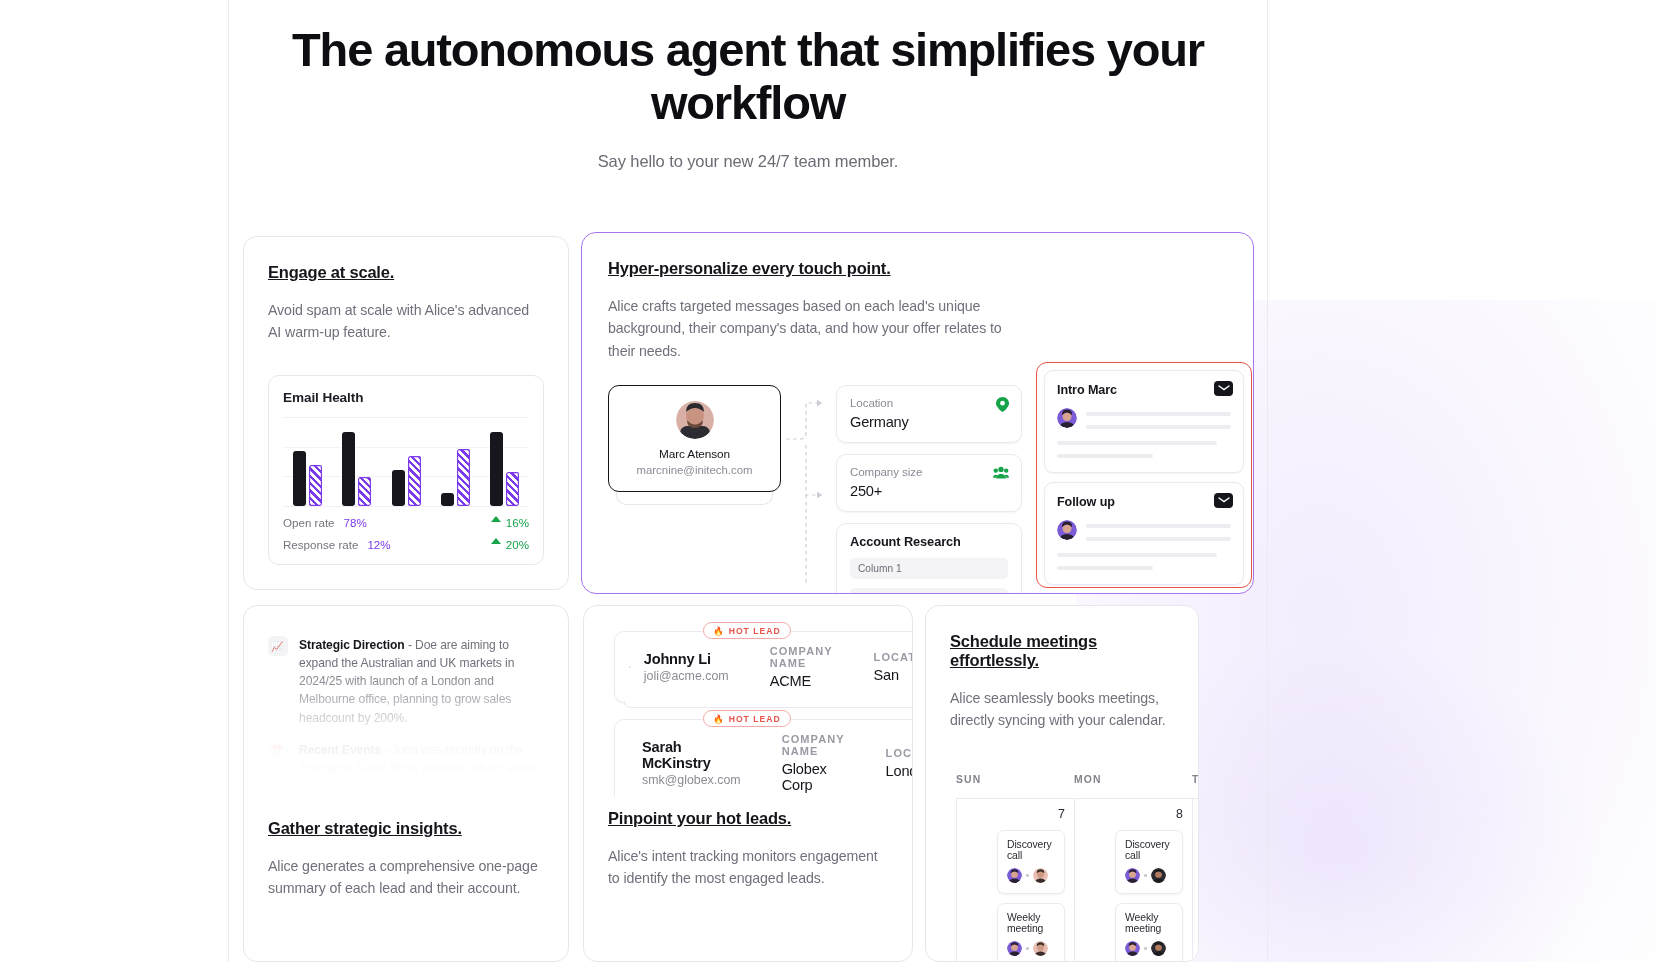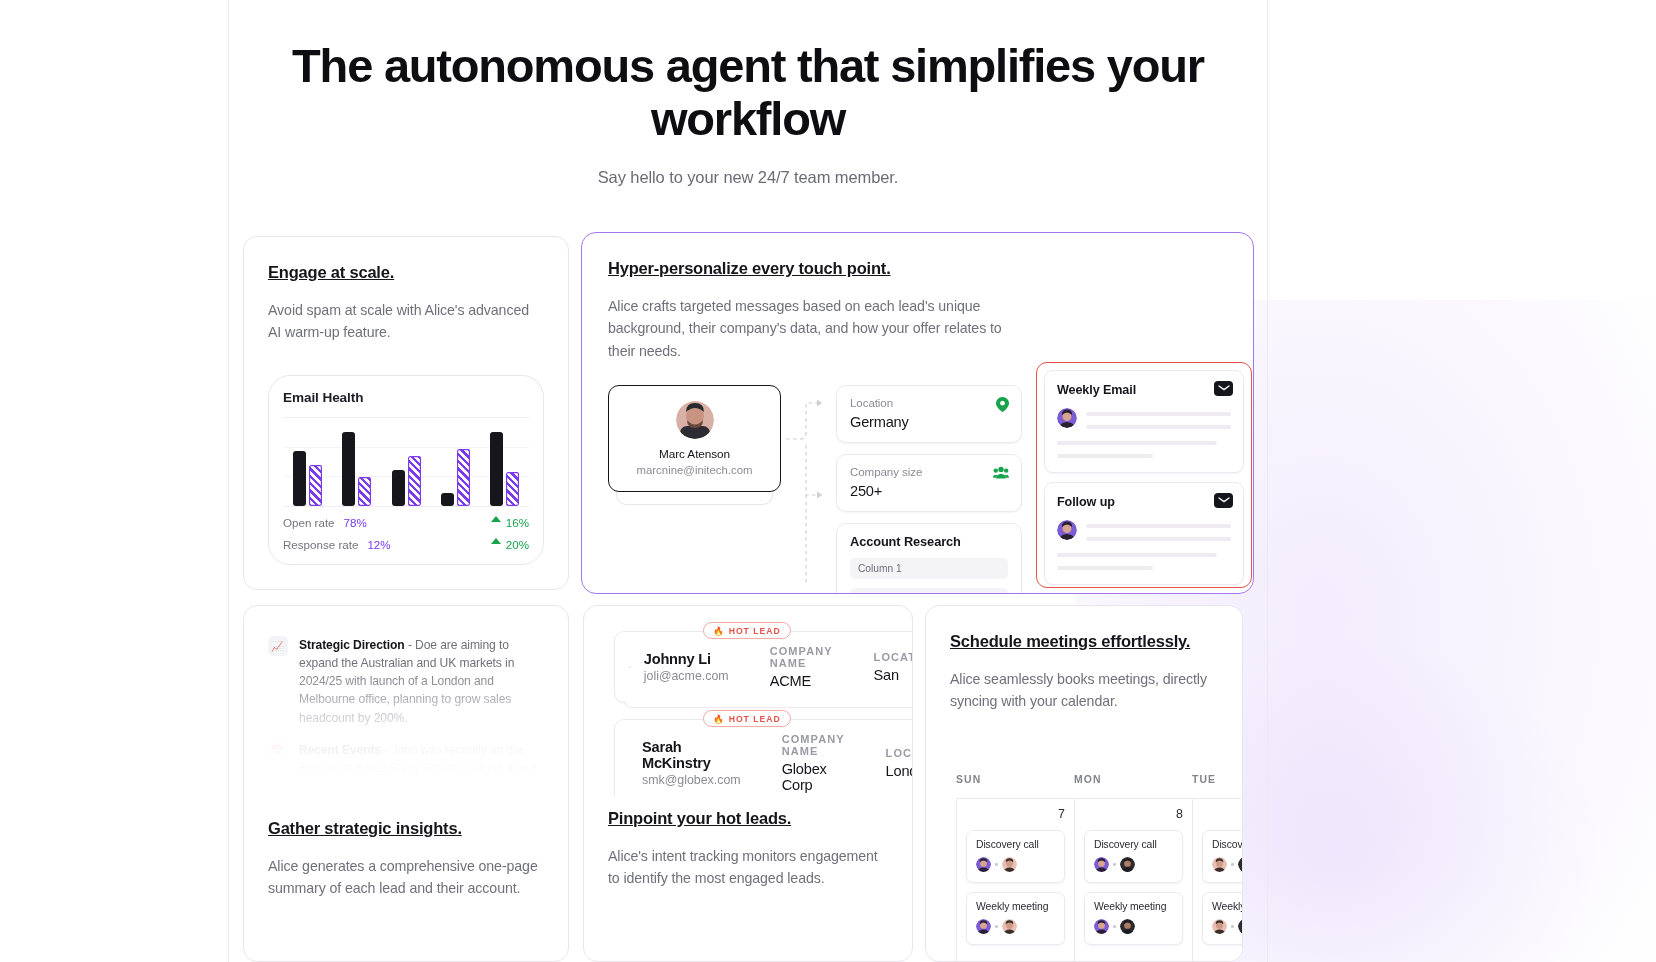--- a/index.html
+++ b/index.html
@@ -27,37 +27,37 @@
     border-left: 1px solid #eceaf0; border-right: 1px solid #eceaf0;
     pointer-events: none;
   }
 
   .wrap { position: relative; width: 1656px; height: 962px; }
 
   
   .hero { position: absolute; left: 228px; top: 0; width: 1040px; text-align: center; }
   .hero h1 {
     font-size: 47px; line-height: 1.12; letter-spacing: -1.2px;
-    color: #0d0d12; font-weight: 700; padding: 40px 60px 0;
+    color: #0d0d12; font-weight: 700; padding: 24px 60px 0;
   }
   .hero p { margin-top: 23px; font-size: 16.5px; color: #6b6b76; letter-spacing: -0.1px; }
 
   
   .card {
     position: absolute; background: #fff;
     border: 1px solid #e8e6ec; border-radius: 14px; overflow: hidden;
   }
   .card-title { font-size: 16.5px; font-weight: 700; color: #15151c; letter-spacing: -0.2px; text-decoration: underline; }
   .card-desc { font-size: 14.2px; line-height: 1.57; color: #70707c; letter-spacing: -0.1px; margin-top: 17px; }
 
   
   #card-engage { left: 243px; top: 236px; width: 326px; height: 354px; padding: 26px 24px 0; }
 
   .chart-box {
-    margin-top: 31px; border: 1px solid #e8e6ec; border-radius: 22px;
+    margin-top: 31px; border: 1px solid #e8e6ec; border-radius: 11px;
     padding: 14px 14px 10px; height: 190px; background: #fff;
   }
   .chart-head { font-size: 13.6px; font-weight: 600; color: #1d1d26; letter-spacing: -0.1px; }
   .chart-plot {
     position: relative; height: 90px; margin-top: 12px;
     border-top: 1px solid #f1eff4; border-bottom: 1px solid #f1eff4;
   }
   .grid-h { position: absolute; left: 0; right: 0; height: 1px; background: #f5f3f7; }
   .bars { position: absolute; inset: 0; display: flex; align-items: flex-end; }
   .bargroup { flex: 1; display: flex; align-items: flex-end; justify-content: center; gap: 3px; height: 100%; }
@@ -168,34 +168,34 @@
     display: flex; align-items: center; gap: 4px;
   }
   .lead-nm { font-size: 14.6px; color: #15151c; letter-spacing: -0.2px; font-weight: bold; }
   .lead-em { font-size: 12.4px; color: #8b8b96; margin-top: 2px; }
   .lead-col { margin-left: 28px; }
   .col-head { font-size: 11px; letter-spacing: 1.1px; font-weight: 700; color: #9a9aa4; }
   .col-val { font-size: 14.6px; color: #15151c; margin-top: 4px; letter-spacing: -0.2px; }
   #card-leads .card-foot { margin-top: 13px; }
 
   
-  #card-schedule { left: 925px; top: 605px; width: 318px; height: 357px; padding: 26px 24px 0; overflow: hidden; }
+  #card-schedule { left: 925px; top: 605px; width: 274px; height: 357px; padding: 26px 24px 0; overflow: hidden; }
   .cal { position: absolute; left: 30px; top: 168px; width: 420px; }
   .cal-head { display: flex; }
   .cal-head div { width: 118px; font-size: 10.4px; letter-spacing: 1.1px; font-weight: 700; color: #83838e; }
   .cal-grid { display: flex; margin-top: 13px; }
   .cal-day {
     width: 118px; border: 1px solid #eceaf0; border-right: none; background: #fff;
     padding: 8px 9px 0; height: 180px;
   }
   .cal-day:last-child { border-right: 1px solid #eceaf0; }
   .cal-num { text-align: right; font-size: 12.4px; color: #2a2a33; }
   .evt {
     margin-top: 9px; border: 1px solid #eceaf0; border-radius: 7px;
-    background: #fff; padding: 8px 9px 10px; box-shadow: 0 1px 2px rgba(16,16,24,0.05);
+    background: #fff; padding: 8px 9px 10px; box-shadow: 0 1px 2px rgba(16,16,24,0.05); margin-left: 31px;
   }
   .evt-t { font-size: 10.4px; color: #2a2a33; letter-spacing: -0.1px; }
   .evt-av { display: flex; align-items: center; gap: 4px; margin-top: 7px; }
   .dot-sep { width: 2.5px; height: 2.5px; border-radius: 50%; background: #c9c9d2; }
 </style>
 </head>
 <body>
 
 <div class="wrap">
   <div class="bg-glow"></div>
@@ -318,21 +318,21 @@
           <div id="research-host">
               <div class="research-row">Column 1</div>
               <div class="research-row">Column 2</div>
             </div>
         </div>
       </div>
 
       <div class="email-panel">
         <div id="emails-host">
             <div class="email-card">
-              <div class="email-title">Weekly Email</div>
+              <div class="email-title">Intro Marc</div>
     <div class="env-badge">
       <svg width="12" height="9" viewBox="0 0 12 9">
                   <rect width="12" height="9" rx="1.6" fill="#15151c"></rect>
       <path d="M1 2 L6 5.6 L11 2" stroke="#fff" stroke-width="1.3" fill="none" stroke-linecap="round"></path>
                 </svg>
     </div>
     <div class="email-body">
       <svg class="avatar" width="20" height="20" viewBox="0 0 40 40">
     <defs>
                     <clipPath id="c100">

